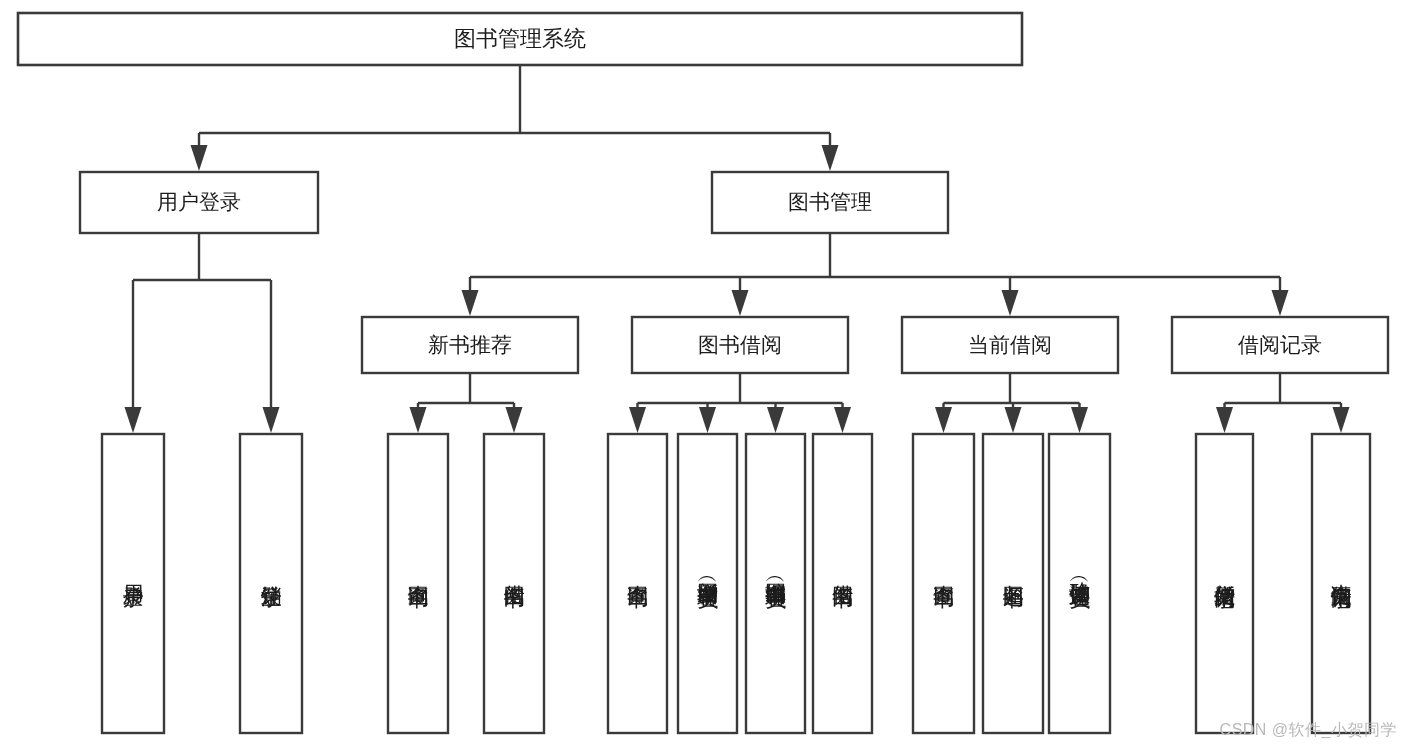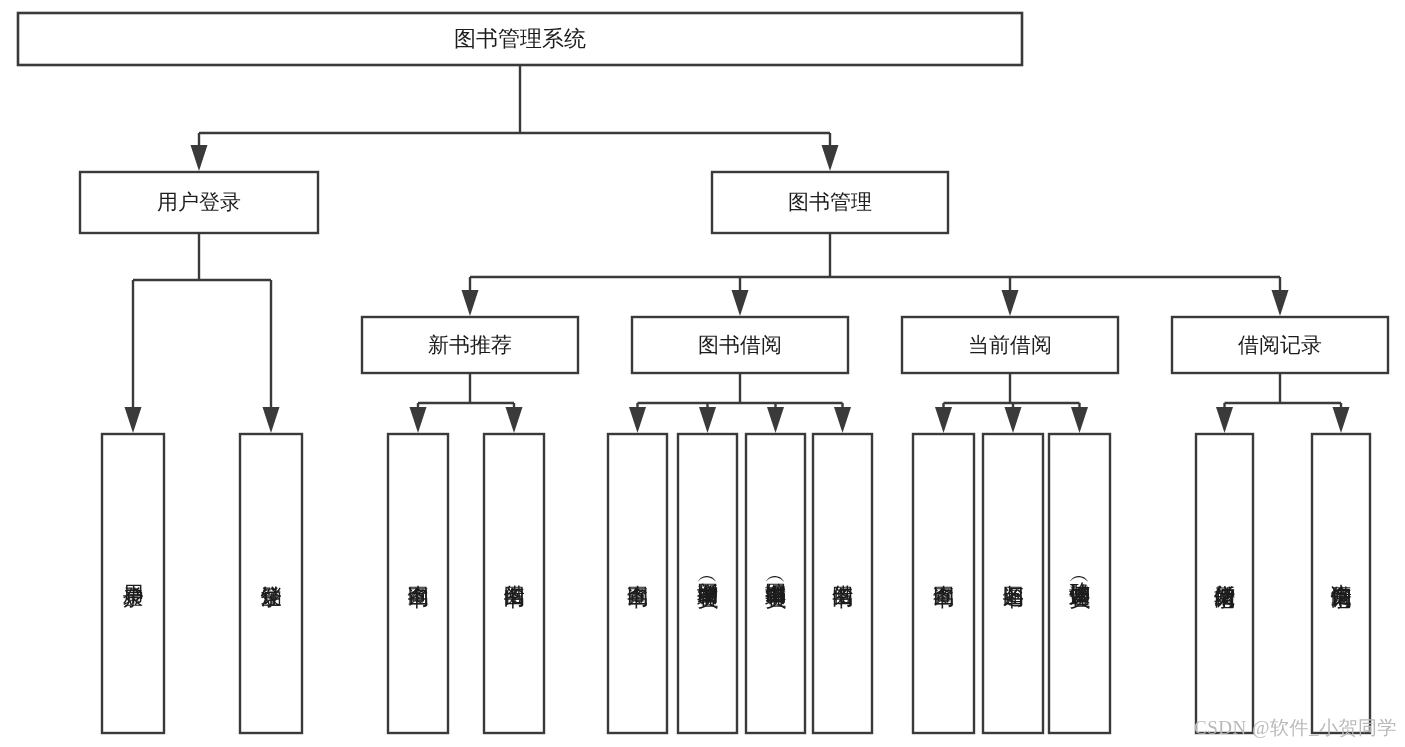--- a/index.html
+++ b/index.html
@@ -68,22 +68,22 @@
     font-size: 21px;
     line-height: 1.08;
     color: #1c1c1c;
     letter-spacing: 1px;
     white-space: nowrap;
   }
   .watermark {
     position: absolute;
     right: 8px;
     bottom: 6px;
-    font-family: Liberation Serif, serif;
-    font-size: 19px;
+    font-family: Liberation Sans, sans-serif;
+    font-size: 16px;
     color: #b9b9b9;
     letter-spacing: 0.5px;
     white-space: nowrap;
   }
 </style>
 </head>
 <body>
 
 <div id="diagram-root">
 

